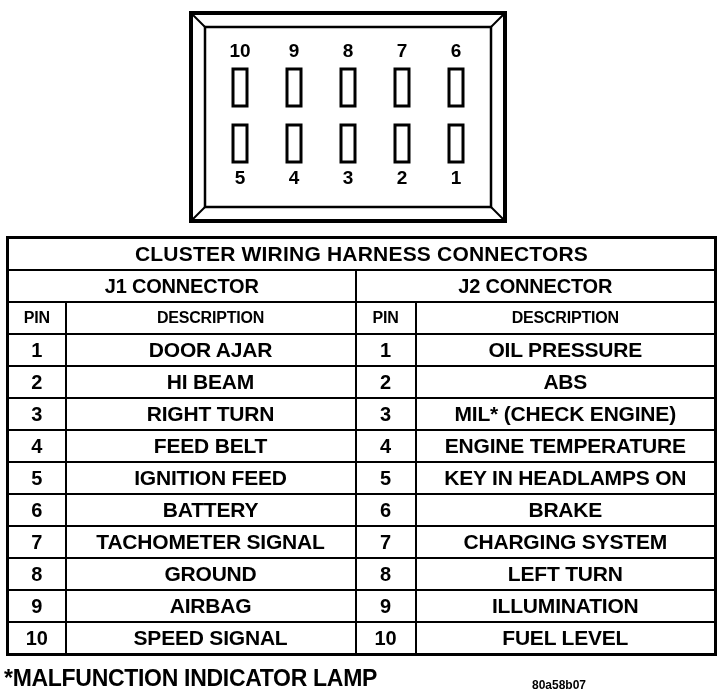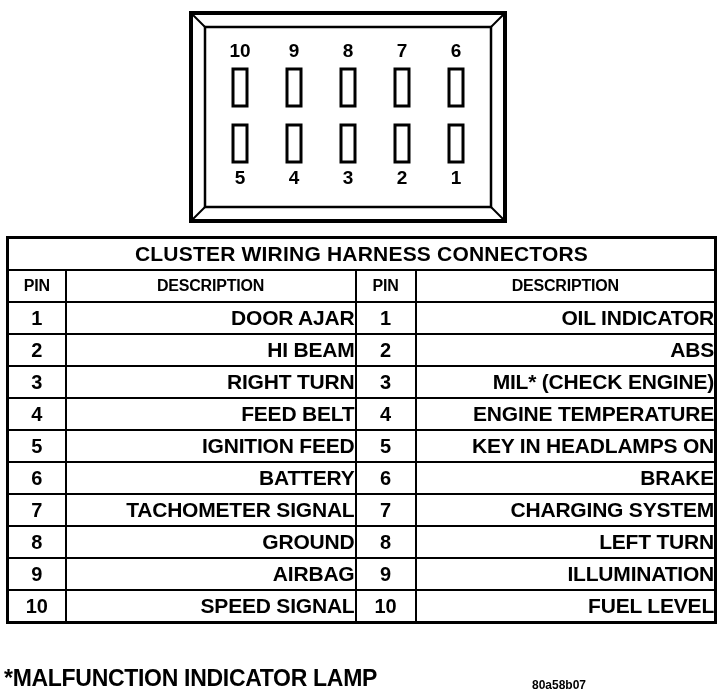--- a/index.html
+++ b/index.html
@@ -70,21 +70,21 @@
   }
   .t-colhead {
     text-align: center;
     font-size: 16px;
   }
   td.pin-cell {
     text-align: center;
     font-size: 20px;
   }
   td.desc-cell {
-    text-align: right;
+    text-align: center;
     font-size: 21px;
     padding-left: 5px;
   }
 
   
   .footnote {
     position: absolute;
     left: 4px;
     top: 665px;
     font-size: 23px;
@@ -147,32 +147,36 @@
       <col style="width:58px">
         <col style="width:290px">
         <col style="width:60px">
         <col style="width:300px">
     </colgroup>
     <thead>
       <tr>
         <th class="t-title" colspan="4">CLUSTER WIRING HARNESS CONNECTORS</th>
       </tr>
       <tr>
+        <th class="t-section" colspan="2">J1 CONNECTOR</th>
+        <th class="t-section" colspan="2">J2 CONNECTOR</th>
+      </tr>
+      <tr>
         <th class="t-colhead">PIN</th>
         <th class="t-colhead">DESCRIPTION</th>
         <th class="t-colhead">PIN</th>
         <th class="t-colhead">DESCRIPTION</th>
       </tr>
     </thead>
     <tbody>
       <tr>
         <td class="pin-cell">1</td>
         <td class="desc-cell">DOOR AJAR</td>
         <td class="pin-cell">1</td>
-        <td class="desc-cell">OIL INDICATOR</td>
+        <td class="desc-cell">OIL PRESSURE</td>
       </tr>
       <tr>
         <td class="pin-cell">2</td>
         <td class="desc-cell">HI BEAM</td>
         <td class="pin-cell">2</td>
         <td class="desc-cell">ABS</td>
       </tr>
       <tr>
         <td class="pin-cell">3</td>
         <td class="desc-cell">RIGHT TURN</td>

